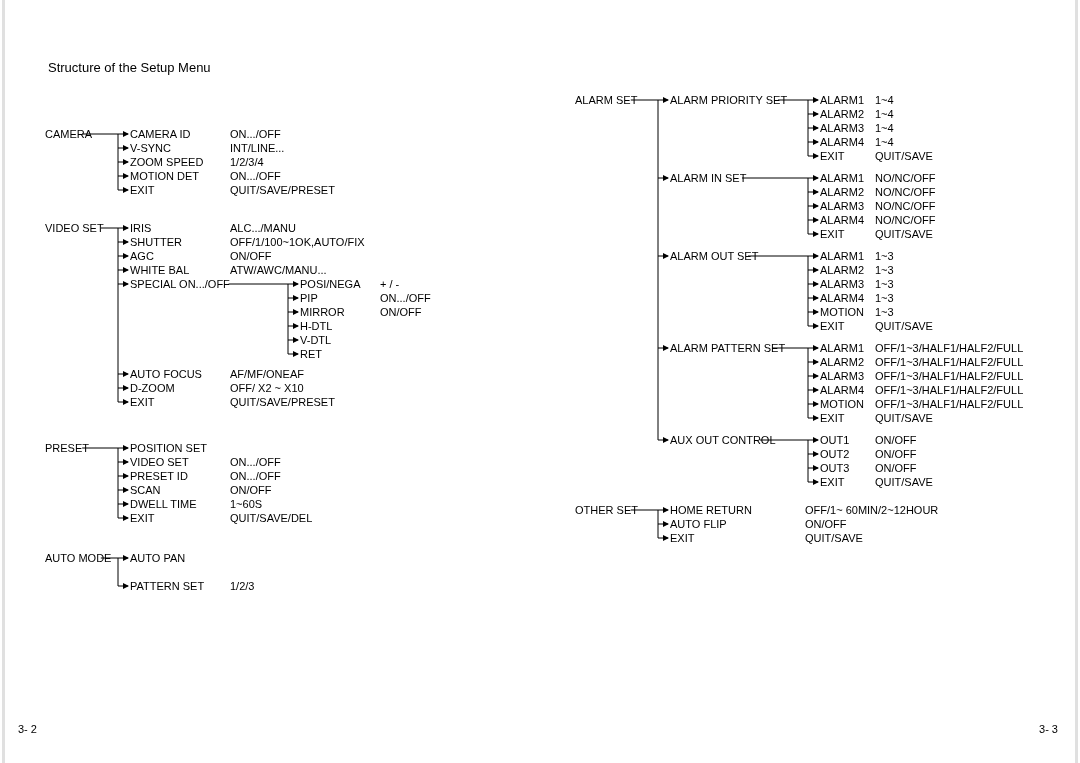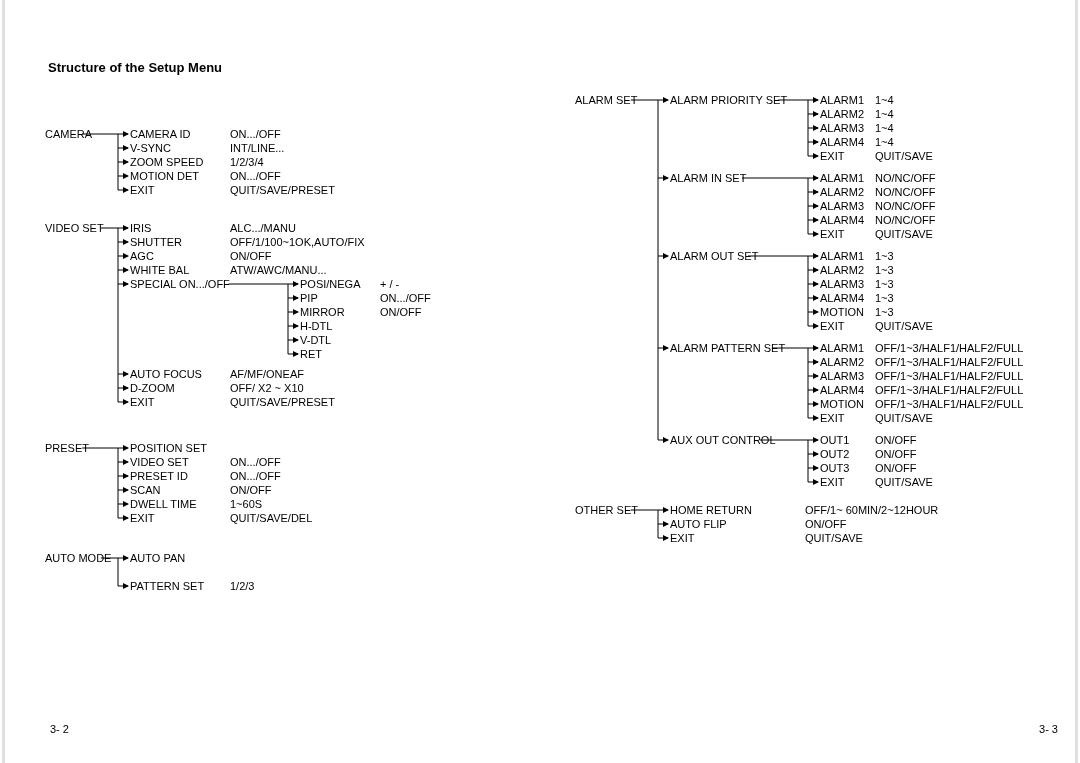--- a/index.html
+++ b/index.html
@@ -14,28 +14,27 @@
     position: relative;
     overflow: hidden;
   }
   .spine-left { position: absolute; left: 2px; top: 0; width: 3px; height: 100%; background: #e0e0e0; }
   .spine-right { position: absolute; right: 2px; top: 0; width: 3px; height: 100%; background: #e0e0e0; }
   .title {
     position: absolute;
     top: 60px;
     left: 48px;
     font-size: 13px;
-    font-weight: bold;
+    font-weight: normal;
   }
   .page-num-left {
     position: absolute;
     bottom: 28px;
     left: 18px;
     font-size: 11px;
-    margin-left: 32px;
   }
   .page-num-right {
     position: absolute;
     bottom: 28px;
     right: 22px;
     font-size: 11px;
     text-align: right;
   }
   .svg-layer {
     position: absolute;

